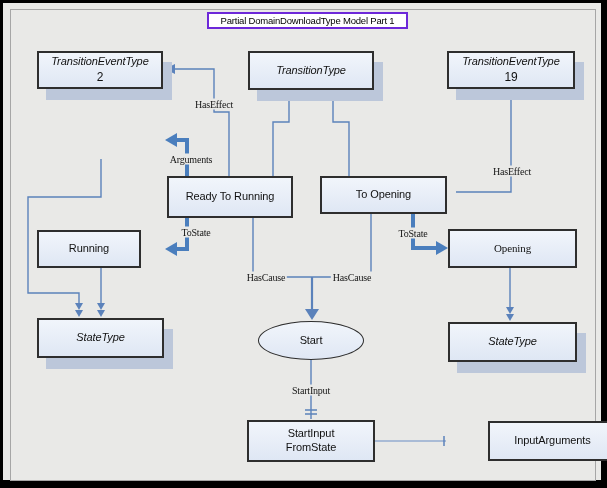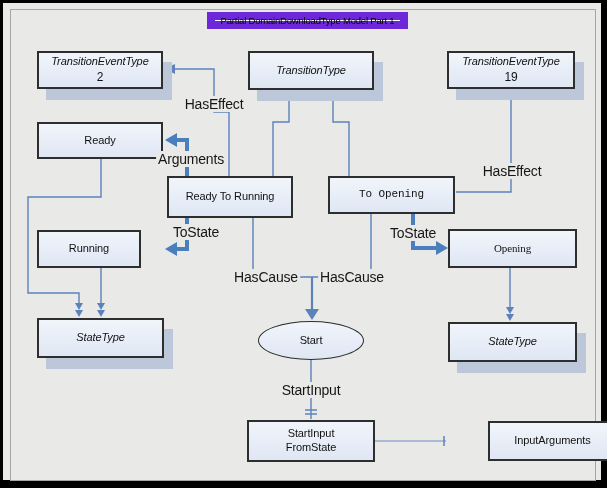--- a/index.html
+++ b/index.html
@@ -30,26 +30,26 @@
   .node{position:absolute;box-sizing:border-box;z-index:2;
     background:linear-gradient(180deg,var(--box-fill-top),var(--box-fill-bottom));
     border:2px solid var(--box-border);
     display:flex;flex-direction:column;align-items:center;justify-content:center;
     font-size:11px;color:#111;text-align:center;letter-spacing:-0.1px;line-height:1.25;}
   .node.type{box-shadow:9px 11px 0 0 var(--shadow);}
   .node.type .t{font-style:italic;}
   .node .num{font-size:12px;margin-top:1px;}
   .ellipse{border-radius:50%;border-width:1.6px;text-align:right;}
   .title-box{position:absolute;left:207px;top:12px;width:201px;height:17px;z-index:2;
-    background:#fff;border:8px solid #6d28d9;box-sizing:border-box;
+    background:#fff;border:2px solid #6d28d9;box-sizing:border-box;
     display:flex;align-items:center;justify-content:center;
     font-size:9.5px;color:#000;white-space:nowrap;letter-spacing:-0.2px;}
   .elabel{position:absolute;z-index:3;transform:translate(-50%,-50%);
-    font-size:14px;color:#161616;background:var(--bg);padding:0 2px;
-    white-space:nowrap;letter-spacing:-0.2px;}
+    font-size:10px;color:#161616;background:var(--bg);padding:0 2px;
+    white-space:nowrap;letter-spacing:-0.2px;font-family:Liberation Serif, serif;}
 </style>
 </head>
 <body>
 
 <div class="page">
   <div class="canvas"></div>
   <div class="inner-frame"></div>
 
   <svg class="wires" width="607" height="488" viewBox="0 0 607 488">
 
@@ -136,27 +136,24 @@
     <span class="t">TransitionEventType</span>
     <span class="num">19</span>
   </div>
   <div class="node type" style="left:37px;top:318px;width:127px;height:40px;">
     <span class="t">StateType</span>
   </div>
   <div class="node type" style="left:448px;top:322px;width:129px;height:40px;">
     <span class="t">StateType</span>
   </div>
 
-  <div class="node" style="left:37px;top:122px;width:126px;height:37px;">
-    <span>Ready</span>
-  </div>
   <div class="node" style="left:167px;top:176px;width:126px;height:42px;">
     <span>Ready To Running</span>
   </div>
-  <div class="node" style="left:328px;top:176px;width:127px;height:38px;font-family:Liberation Mono, monospace;">
+  <div class="node" style="left:320px;top:176px;width:127px;height:38px;">
     <span>To Opening</span>
   </div>
   <div class="node" style="left:37px;top:230px;width:104px;height:38px;">
     <span>Running</span>
   </div>
   <div class="node" style="left:448px;top:229px;width:129px;height:39px;font-family:Liberation Serif, serif;">
     <span>Opening</span>
   </div>
   <div class="node ellipse" style="left:258px;top:321px;width:106px;height:39px;">
     <span>Start</span>

